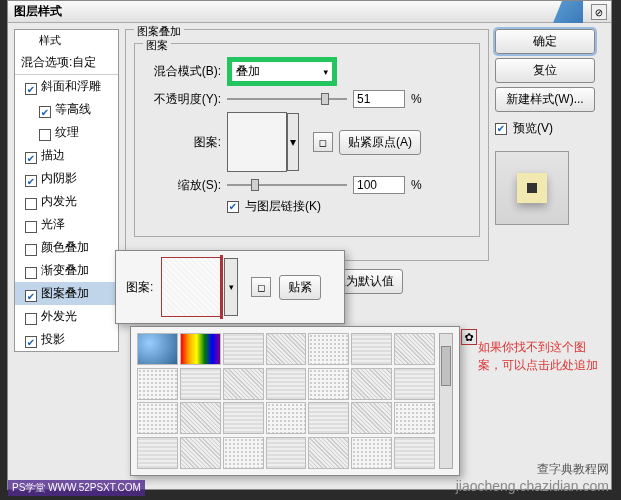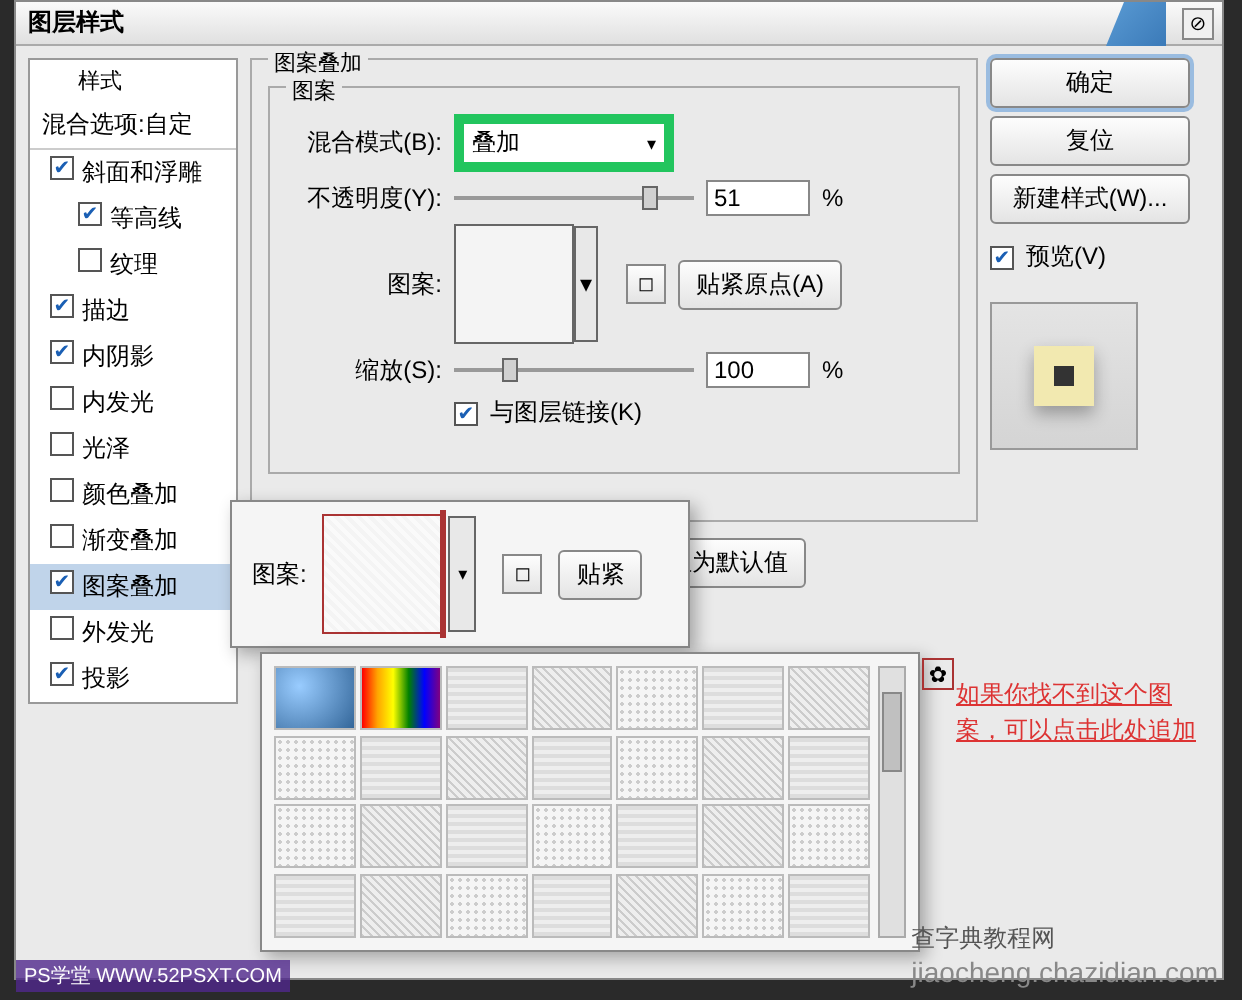--- a/index.html
+++ b/index.html
@@ -11,21 +11,21 @@
 .titlebar .close-btn { position: absolute; right: 4px; top: 3px; width: 16px; height: 16px; border: 1px solid #888; background: #f0f0f0; display: flex; align-items: center; justify-content: center; font-size: 10px; cursor: pointer; }
 .body { display: flex; height: calc(100% - 22px); padding: 6px; gap: 6px; }
 .left-col { width: 105px; }
 .mid-col { flex: 1; position: relative; }
 .right-col { width: 110px; display: flex; flex-direction: column; gap: 4px; align-items: flex-start; }
 .fieldset { border: 1px solid #aaa; padding: 4px; margin-bottom: 4px; }
 .fieldset > .legend { font-size: 11px; background: #eaeaea; margin-top: -10px; margin-left: 4px; width: fit-content; padding: 0 3px; }
 .sidebar-head { font-size: 11px; padding: 3px 24px; }
 .sidebar-options { padding: 3px 6px; border-bottom: 1px solid #ccc; }
 .sidebar-list { border: 1px solid #999; background: #fff; }
-.sidebar-item { padding: 3px 6px 3px 10px; display: flex; align-items: flex-start; gap: 4px; cursor: pointer; }
+.sidebar-item { padding: 3px 6px 3px 10px; display: flex; align-items: flex-end; gap: 4px; cursor: pointer; }
 .sidebar-item.indent { padding-left: 24px; }
 .sidebar-item.sel { background: #c0d4ea; }
 .cb { width: 12px; height: 12px; border: 1px solid #555; background: #fff; display: inline-flex; align-items: center; justify-content: center; font-size: 10px; color: #1a5fb4; }
 .cb.on::before { content: "✔"; }
 .btn { background: linear-gradient(#fdfdfd,#e4e4e4); border: 1px solid #888; border-radius: 3px; padding: 3px 8px; cursor: pointer; text-align: center; white-space: nowrap; font-size: 12px; }
 .btn.primary { width: 100px; box-shadow: 0 0 0 2px #9abce0; }
 .row { display: flex; align-items: center; gap: 6px; margin: 4px 0; }
 .row .label { width: 82px; text-align: right; }
 .select { border: 5px solid #22c55e; background: #fff; padding: 1px 4px; width: 110px; display: flex; justify-content: space-between; align-items: center; }
 .select .arrow { font-size: 9px; }
@@ -48,23 +48,23 @@
 .pattern-grid { flex: 1; display: grid; grid-template-columns: repeat(7,1fr); gap: 2px; overflow: hidden; }
 .pattern-cell { border: 1px solid #bbb; background: #e9e9e9; height: 32px; }
 .p0 { background: radial-gradient(circle at 30% 30%,#9cf,#369); }
 .p1 { background: linear-gradient(90deg,red,orange,yellow,green,blue,purple); }
 .p2 { background: repeating-linear-gradient(0deg,#ddd,#ddd 2px,#eee 2px,#eee 4px); }
 .p3 { background: repeating-linear-gradient(45deg,#ccc,#ccc 1px,#eee 1px,#eee 3px); }
 .p4 { background: radial-gradient(#ccc 1px,transparent 1px); background-size:4px 4px; }
 .scrollbar { width: 14px; background: #e0e0e0; border: 1px solid #aaa; margin-left: 4px; position: relative; }
 .scrollbar .handle { position: absolute; left: 1px; right: 1px; top: 12px; height: 40px; background: #c0c0c0; border: 1px solid #888; }
 .gear-btn { position: absolute; right: -18px; top: 2px; width: 16px; height: 16px; border: 1px solid #a33; display: flex; align-items: center; justify-content: center; font-size: 11px; cursor: pointer; }
-.annotation { position: absolute; left: 478px; top: 338px; width: 120px; color: #d33; line-height: 1.5; font-size: 12px; text-decoration: underline; }
+.annotation { position: absolute; left: 478px; top: 338px; width: 120px; color: #d33; line-height: 1.5; font-size: 12px; }
 .watermark1 { position: absolute; left: 8px; bottom: 4px; color: #fff; font-size: 10px; background: rgba(80,40,140,.8); padding: 1px 4px; }
-.watermark2 { position: absolute; right: 12px; bottom: 6px; color: #555; font-size: 11px; text-align: left; }
+.watermark2 { position: absolute; right: 12px; bottom: 6px; color: #555; font-size: 11px; text-align: right; }
 .watermark2 .sub { font-size: 14px; color: #888; }
 .buttons-mid { display: flex; gap: 12px; justify-content: center; margin-top: 8px; }
 </style>
 </head>
 <body>
 
 <div class="dialog">
   <div class="titlebar">
     <span class="title">图层样式</span>
     <div class="tab-corner"></div>

